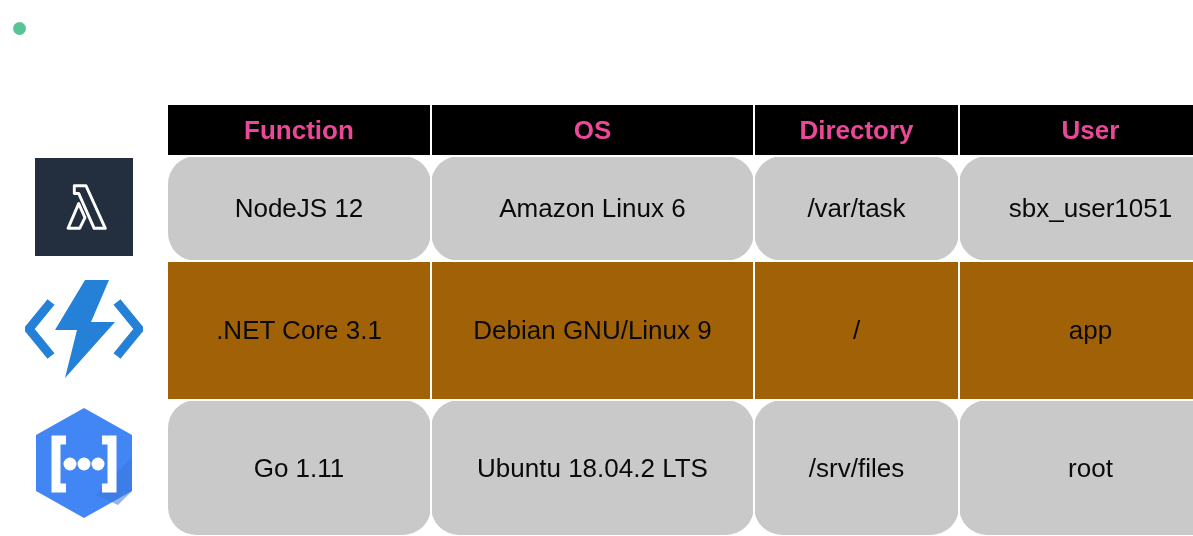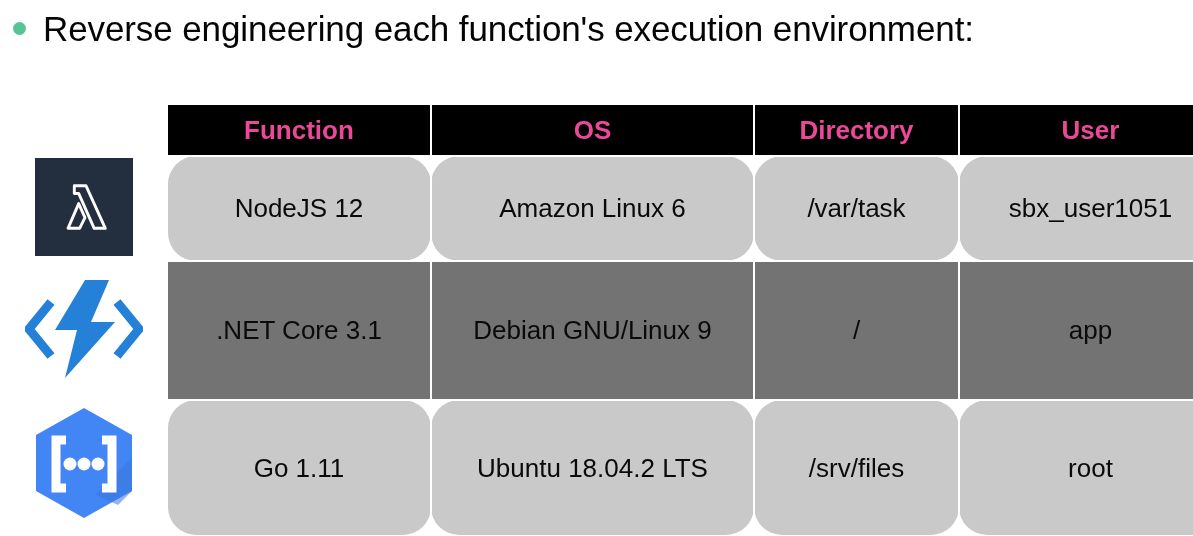--- a/index.html
+++ b/index.html
@@ -107,37 +107,36 @@
     font-weight: bold;
     height: 50px;
     border-bottom: 2px solid #ffffff;
   }
   tbody td {
     font-size: 26px;
     color: #0a0a0a;
     font-weight: normal;
   }
   tr.band-dark td   { background: #c9c9c9; border-radius: 28px; }
-  tr.band-light td  { background: #737373; }
+  tr.band-light td  { background: #a16207; }
 
   .col-function  { width: 254px; }
   .col-os        { width: 313px; }
   .col-directory { width: 195px; }
   .col-user      { width: 253px; }
 
   tr.r1 td { height: 103px; }
   tr.r2 td { height: 137px; }
   tr.r3 td { height: 134px; }
 </style>
 </head>
 <body>
 
 <div class="title-row">
   <span class="bullet-dot"></span>
-  <span class="title-text">Reverse engineering each function's execution environment:</span>
 </div>
 
 <div class="logo-col">
 
   <div class="logo-slot logo-aws">
     <div class="aws-box">
       <svg width="62" height="62" viewBox="0 0 64 64">
         <path d="M22 10 H34 L54 54 H42.5 L26.5 18 H22 Z
                  M26.5 28.5 L33 43 L27.5 54 H15.5 Z" fill="none" stroke="#ffffff" stroke-width="3" stroke-linejoin="round"></path>
       </svg>

